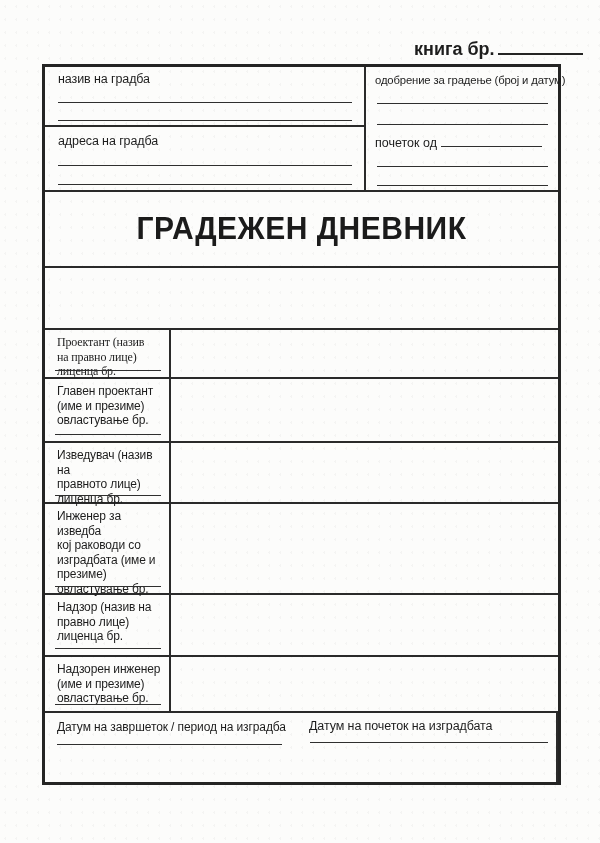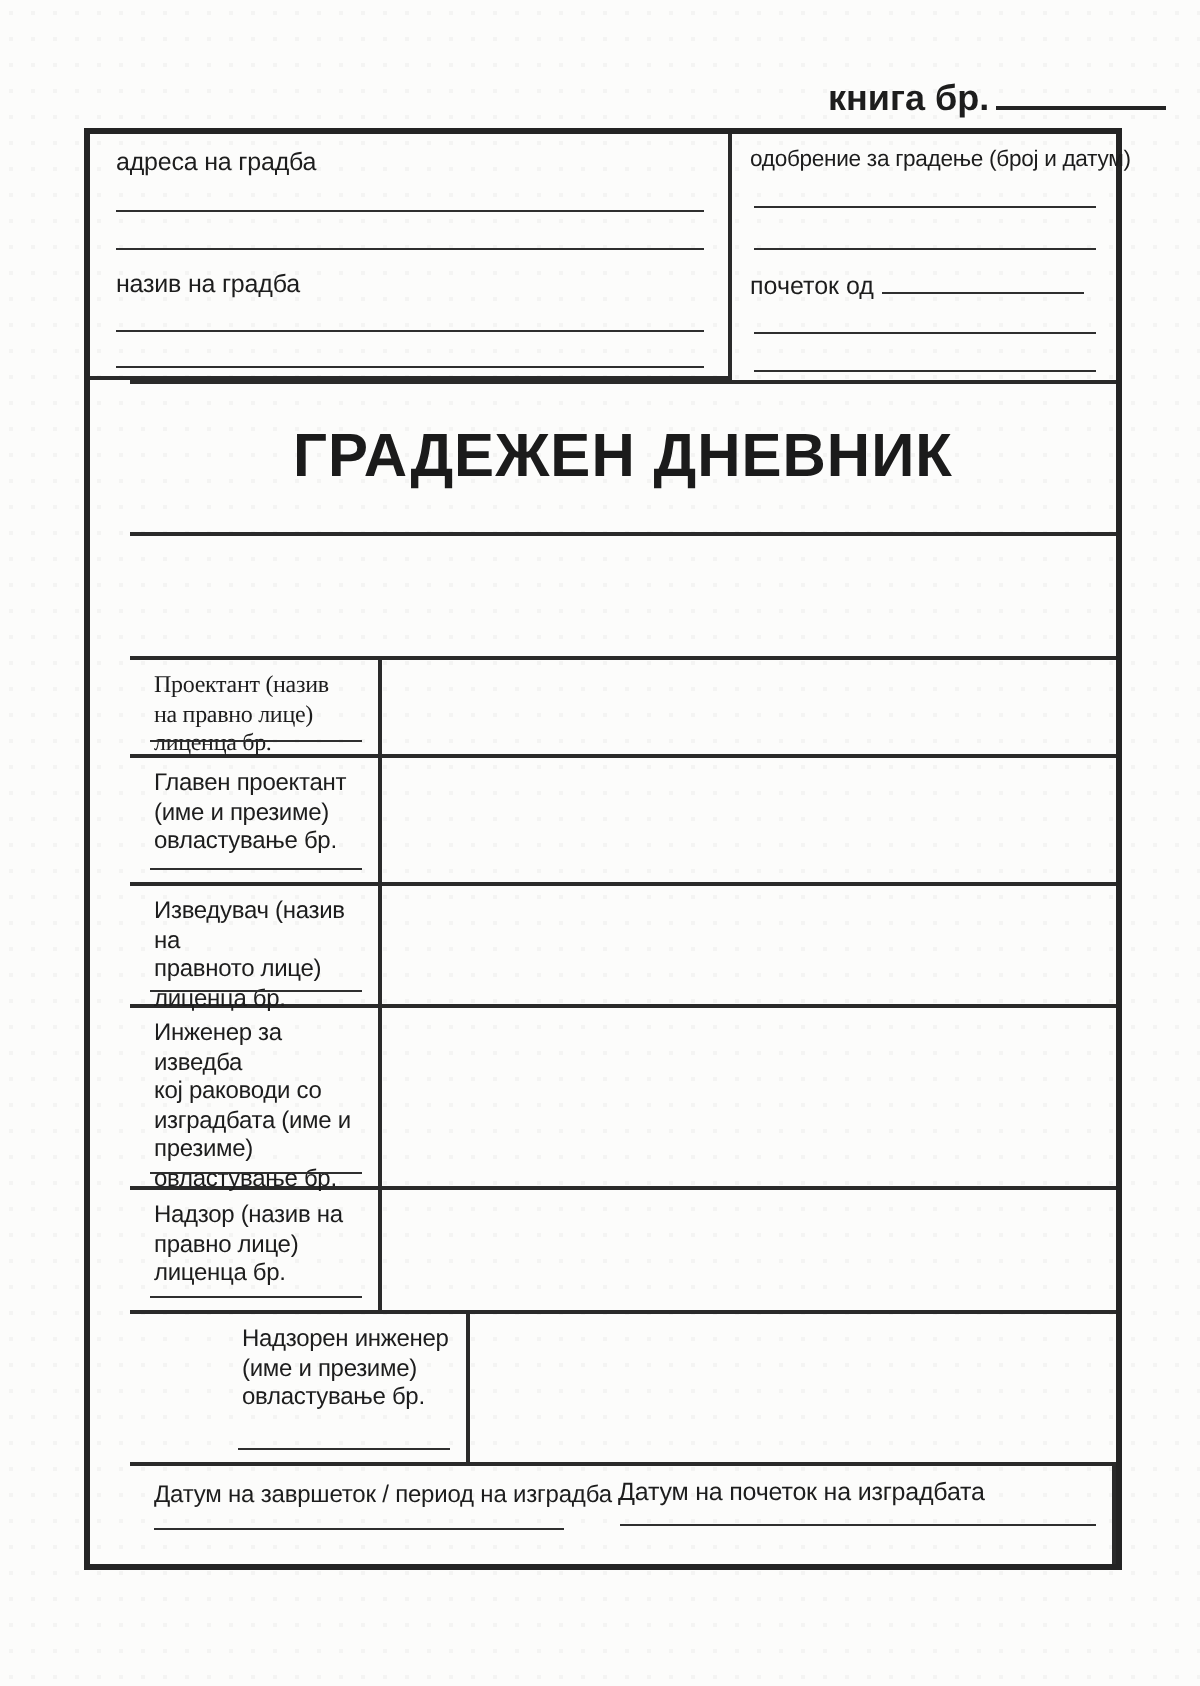--- a/index.html
+++ b/index.html
@@ -26,21 +26,21 @@
     display: inline-block; width: 85px; height: 13px;
     border-bottom: 2px solid #242424; margin-left: 3px;
   }
   
   .form {
     position: absolute; left: 42px; top: 64px;
     width: 519px; height: 721px;
     border: 3px solid #242424;
     display: flex; flex-direction: column;
   }
-  .section { border-top: 2px solid #2a2a2a; margin-left: 20px; }
+  .section { border-top: 2px solid #2a2a2a; }
   
   .header { height: 123px; display: flex; border-top: none; }
   .header-left { width: 321px; border-right: 2px solid #2a2a2a; display: flex; flex-direction: column; }
   .hcell { position: relative; font-size: 12.5px; }
   .hcell-name { height: 60px; border-bottom: 2px solid #2a2a2a; }
   .hcell-addr { flex: 1; }
   .hcell .lbl { position: absolute; left: 13px; top: 5px; letter-spacing: -0.1px; }
   .hcell-addr .lbl { top: 7px; }
   .wline { position: absolute; left: 13px; right: 12px; border-bottom: 1.5px solid #2f2f2f; }
   .hcell-name .wline.l1 { top: 35px; }
@@ -74,21 +74,21 @@
     position: absolute; left: 10px; bottom: 6px; width: 106px;
     border-bottom: 1.5px solid #2f2f2f;
   }
   .prow .pvalue { flex: 1; }
   .h-r1 { height: 62px; }
   .h-r2 { height: 49px; font-family: Liberation Serif, serif; }
   .h-r3 { height: 64px; }
   .h-r4 { height: 61px; justify-content: space-between; }
   .h-r5 { height: 91px; }
   .h-r6 { height: 62px; }
-  .h-r7 { height: 76px; padding-left: 44px; }
+  .h-r7 { height: 56px; }
   
   .date-row { flex: 1; display: flex; }
   .dcell { position: relative; font-size: 12.5px; }
   .dcell .lbl { position: absolute; left: 13px; top: 6px; white-space: nowrap; letter-spacing: -0.1px; }
   .dcell-start { width: 262px; border-right: 2px solid #2a2a2a; }
   .dcell-start .wline { left: 14px; right: 8px; top: 29px; }
   .dcell-end { flex: 1; }
   .dcell-end .lbl { left: 12px; top: 7px; font-size: 12px; }
   .dcell-end .wline { left: 12px; right: 14px; top: 31px; }
 </style>
@@ -98,27 +98,27 @@
 <div class="paper">
 
   <div class="book-no">
     <span>книга бр.</span><span class="fill-line"></span>
   </div>
 
   <div class="form">
 
     <div class="header">
       <div class="header-left">
-        <div class="hcell hcell-addr">
-          <span class="lbl">адреса на градба</span>
+        <div class="hcell hcell-name">
+          <span class="lbl">назив на градба</span>
           <div class="wline l1"></div>
           <div class="wline l2"></div>
         </div>
-        <div class="hcell hcell-name">
-          <span class="lbl">назив на градба</span>
+        <div class="hcell hcell-addr">
+          <span class="lbl">адреса на градба</span>
           <div class="wline l1"></div>
           <div class="wline l2"></div>
         </div>
       </div>
       <div class="header-right">
         <span class="lbl">одобрение за градење (број и датум)</span>
         <div class="wline l1"></div>
         <div class="wline l2"></div>
         <div class="issued">
           <span>почеток од</span><span class="fill-line"></span>

